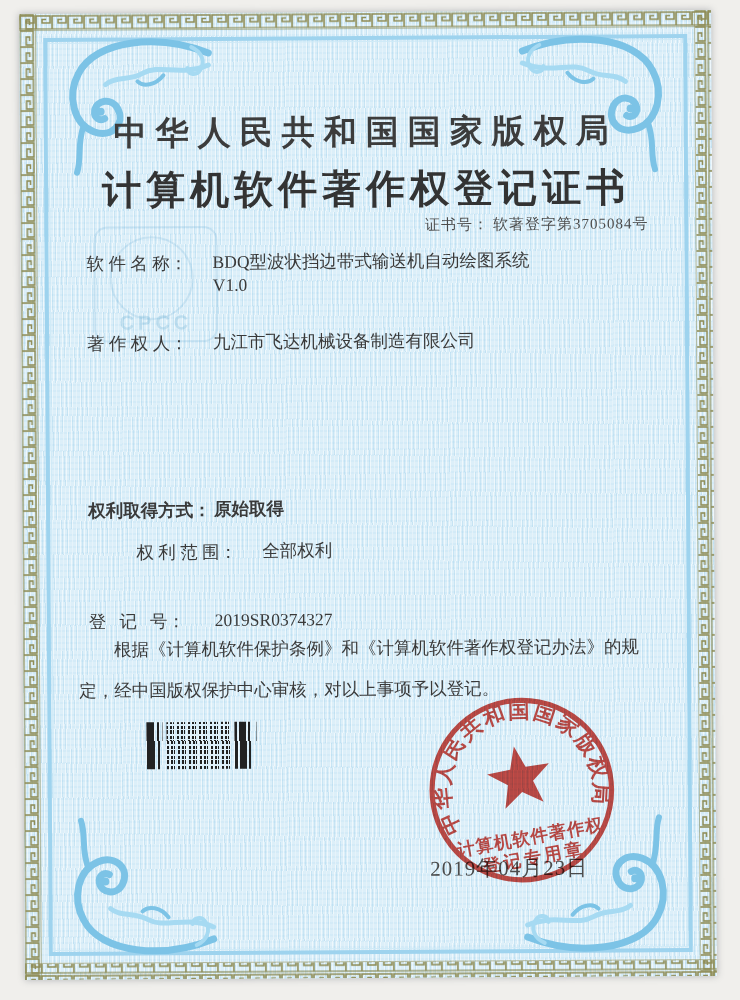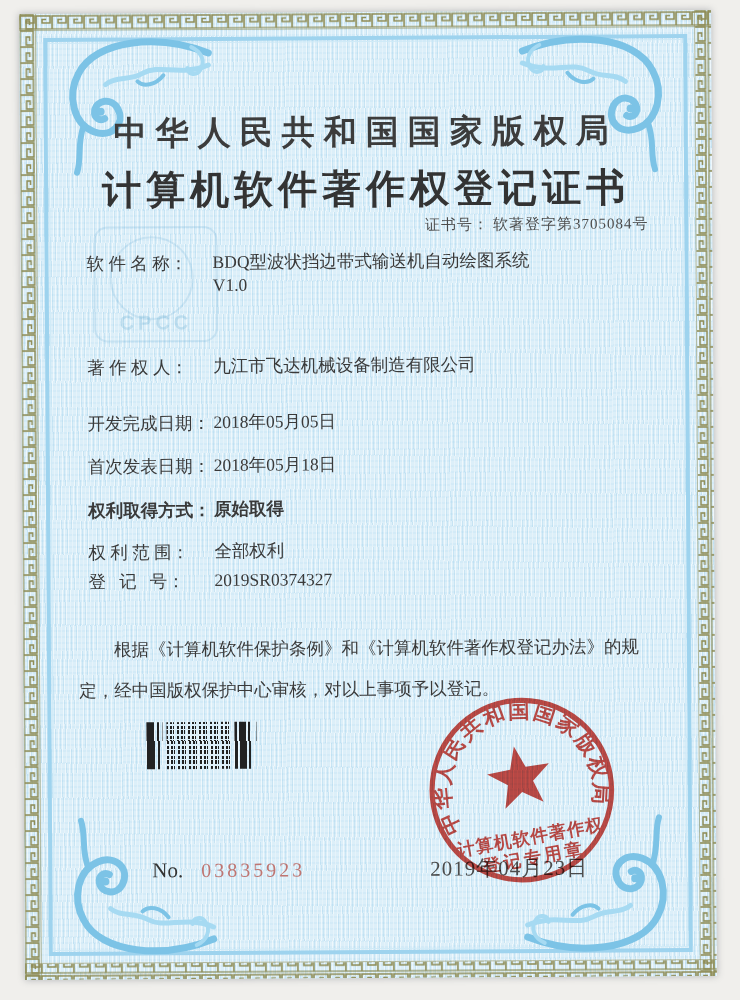--- a/index.html
+++ b/index.html
@@ -151,41 +151,33 @@
 
   <div class="cert-no">
     <span class="cn-label">证书号：</span><span class="cn-val">软著登字第3705084号</span>
   </div>
 
   <div class="field" style="top:238px;">
     <span class="flabel">软 件 名 称：</span>
     <span class="fvalue">BDQ型波状挡边带式输送机自动绘图系统
 V1.0</span>
   </div>
-  <div class="field" style="top:318px;margin-top:24px;">
+  <div class="field" style="top:318px;">
     <span class="flabel">著 作 权 人：</span>
     <span class="fvalue">九江市飞达机械设备制造有限公司</span>
-  </div>
-  <div class="field" style="top:398px;">
-    <span class="flabel">开发完成日期：</span>
-    <span class="fvalue">2018年05月05日</span>
-  </div>
-  <div class="field" style="top:441px;">
-    <span class="flabel">首次发表日期：</span>
-    <span class="fvalue">2018年05月18日</span>
   </div>
   <div class="field" style="top:485px;font-weight:bold;">
     <span class="flabel">权利取得方式：</span>
     <span class="fvalue">原始取得</span>
   </div>
-  <div class="field" style="top:527px;">
+  <div class="field" style="top:527px;margin-left:48px;">
     <span class="flabel">权 利 范 围：</span>
     <span class="fvalue">全部权利</span>
   </div>
-  <div class="field" style="top:556px;">
+  <div class="field" style="top:596px;">
     <span class="flabel">登   记   号：</span>
     <span class="fvalue">2019SR0374327</span>
   </div>
 
   <p class="statement">根据《计算机软件保护条例》和《计算机软件著作权登记办法》的规定，经中国版权保护中心审核，对以上事项予以登记。</p>
 
   <div class="barcode">
     <div class="bc-start"></div>
     <div class="bc-mid"></div>
     <div class="bc-end"></div>
@@ -199,17 +191,14 @@
     <defs>
       <path id="sealArc" d="M 31.6 124.6 A 70 70 0 1 1 158.4 124.6" fill="none"></path>
     </defs>
     <text font-size="21" font-weight="bold" fill="#cb342c" letter-spacing="2" font-family="Liberation Serif, DejaVu Serif, serif">
       <textPath href="#sealArc" startOffset="2">中华人民共和国国家版权局</textPath>
     </text>
     <text x="95" y="147" text-anchor="middle" font-size="17" font-weight="bold" fill="#cb342c" letter-spacing="1" font-family="Liberation Serif, DejaVu Serif, serif">计算机软件著作权</text>
     <text x="95" y="167" text-anchor="middle" font-size="17" font-weight="bold" fill="#cb342c" letter-spacing="3" font-family="Liberation Serif, DejaVu Serif, serif">登记专用章</text>
   </svg>
 
-  <div class="serial">
-    <span>No.</span><span class="serial-num">03835923</span>
-  </div>
 
 </div>
 
 </body></html>

